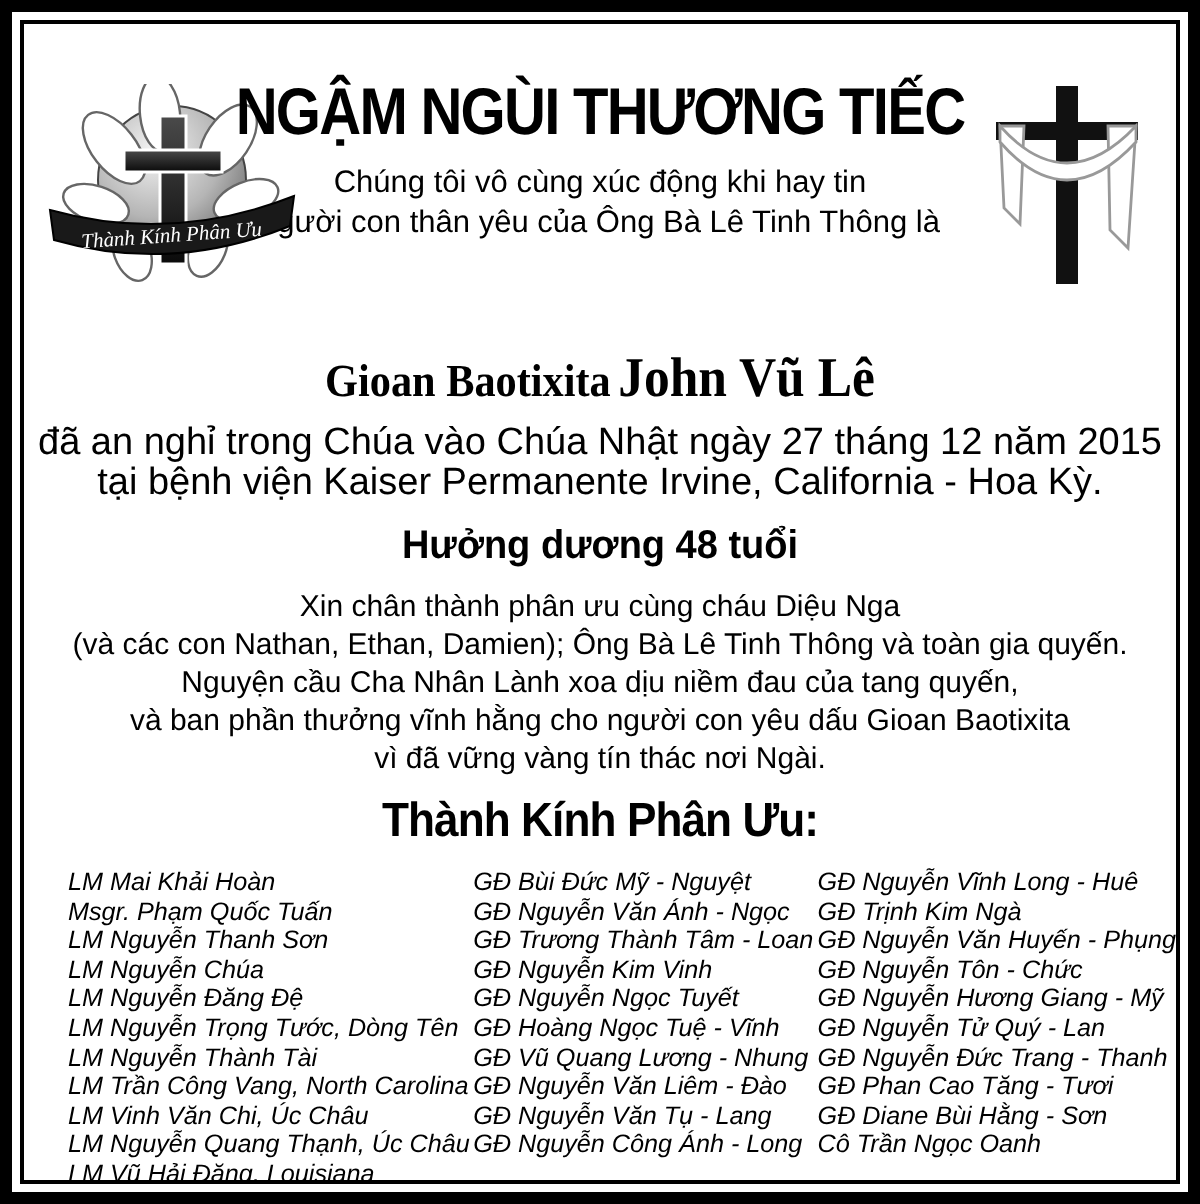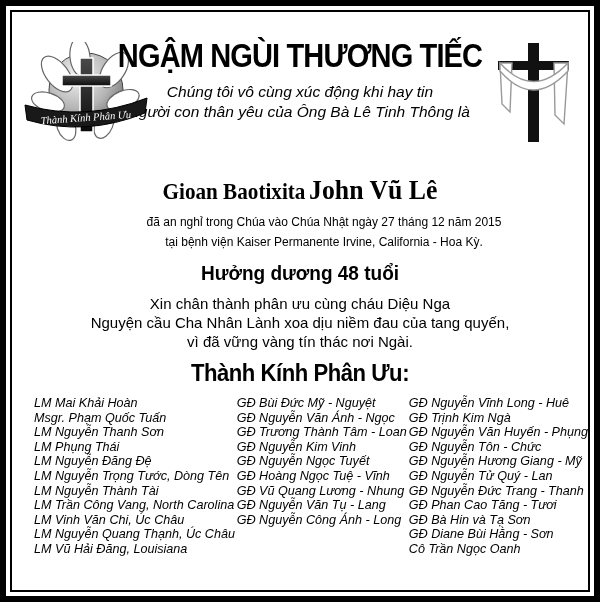--- a/index.html
+++ b/index.html
@@ -16,30 +16,30 @@
 
   .masthead { position: relative; height: 122px; }
   .emblem-wrap { position: absolute; left: 8px; top: 4px; width: 132px; height: 102px; }
   .cross-wrap  { position: absolute; right: 12px; top: 0px; width: 86px; height: 108px; }
 
   .main-title {
     margin-top: 26px; font-size: 33px; line-height: 36px; font-weight: bold;
     letter-spacing: -1px; transform: scaleX(0.88); transform-origin: 50% 50%;
     white-space: nowrap;
   }
-  .intro { margin-top: 8px; font-size: 15.5px; line-height: 20px; font-style: italic; }
+  .intro { margin-top: 8px; font-size: 15.5px; line-height: 20px; }
 
   .deceased-name {
     margin-top: 14px; font-family: "Liberation Serif", serif; font-weight: bold;
     white-space: nowrap; transform: scaleX(0.92); transform-origin: 50% 50%;
   }
   .baptismal { font-size: 23px; }
   .given-name { font-size: 28px; }
 
-  .passing { margin-top: 6px; font-size: 12px; line-height: 20px; padding-left: 48px; }
+  .passing { margin-top: 6px; font-size: 19px; line-height: 20px; }
 
   .age-line {
     margin-top: 10px; font-size: 20px; font-weight: bold;
     transform: scaleX(0.95); transform-origin: 50% 50%;
   }
 
   .condolence { margin-top: 9px; font-size: 15px; line-height: 19px; }
 
   .condolers-heading {
     margin-top: 8px; font-size: 24px; font-weight: bold; letter-spacing: -0.5px;
@@ -125,62 +125,64 @@
 
     <div class="passing">
       <div>đã an nghỉ trong Chúa vào Chúa Nhật ngày 27 tháng 12 năm 2015</div>
       <div>tại bệnh viện Kaiser Permanente Irvine, California - Hoa Kỳ.</div>
     </div>
 
     <div class="age-line">Hưởng dương 48 tuổi</div>
 
     <div class="condolence">
       <div>Xin chân thành phân ưu cùng cháu Diệu Nga</div>
+      <div>(và các con Nathan, Ethan, Damien); Ông Bà Lê Tinh Thông và toàn gia quyến.</div>
       <div>Nguyện cầu Cha Nhân Lành xoa dịu niềm đau của tang quyến,</div>
+      <div>và ban phần thưởng vĩnh hằng cho người con yêu dấu Gioan Baotixita</div>
       <div>vì đã vững vàng tín thác nơi Ngài.</div>
     </div>
 
     <div class="condolers-heading">Thành Kính Phân Ưu:</div>
 
     <div class="columns">
       <ul class="col col-1">
         <li>LM Mai Khải Hoàn</li>
         <li>Msgr. Phạm Quốc Tuấn</li>
         <li>LM Nguyễn Thanh Sơn</li>
-        <li>LM Phụng Thái</li>
+        <li>LM Nguyễn Chúa</li>
         <li>LM Nguyễn Đăng Đệ</li>
         <li>LM Nguyễn Trọng Tước, Dòng Tên</li>
         <li>LM Nguyễn Thành Tài</li>
         <li>LM Trần Công Vang, North Carolina</li>
         <li>LM Vinh Văn Chi, Úc Châu</li>
         <li>LM Nguyễn Quang Thạnh, Úc Châu</li>
         <li>LM Vũ Hải Đăng, Louisiana</li>
 
       </ul>
       <ul class="col col-2">
         <li>GĐ Bùi Đức Mỹ - Nguyệt</li>
         <li>GĐ Nguyễn Văn Ánh - Ngọc</li>
         <li>GĐ Trương Thành Tâm - Loan</li>
         <li>GĐ Nguyễn Kim Vinh</li>
         <li>GĐ Nguyễn Ngọc Tuyết</li>
         <li>GĐ Hoàng Ngọc Tuệ - Vĩnh</li>
         <li>GĐ Vũ Quang Lương - Nhung</li>
+        <li>GĐ Nguyễn Văn Liêm - Đào</li>
         <li>GĐ Nguyễn Văn Tụ - Lang</li>
         <li>GĐ Nguyễn Công Ánh - Long</li>
 
       </ul>
       <ul class="col col-3">
         <li>GĐ Nguyễn Vĩnh Long - Huê</li>
         <li>GĐ Trịnh Kim Ngà</li>
         <li>GĐ Nguyễn Văn Huyến - Phụng</li>
         <li>GĐ Nguyễn Tôn - Chức</li>
         <li>GĐ Nguyễn Hương Giang - Mỹ</li>
         <li>GĐ Nguyễn Tử Quý - Lan</li>
         <li>GĐ Nguyễn Đức Trang  - Thanh</li>
         <li>GĐ Phan Cao Tăng  - Tươi</li>
-        <li>GĐ Bà Hin và Tạ Sơn</li>
         <li>GĐ Diane Bùi Hằng - Sơn</li>
         <li>Cô Trần Ngọc Oanh</li>
       </ul>
     </div>
 
   </div>
 </div>
 
 </body></html>

